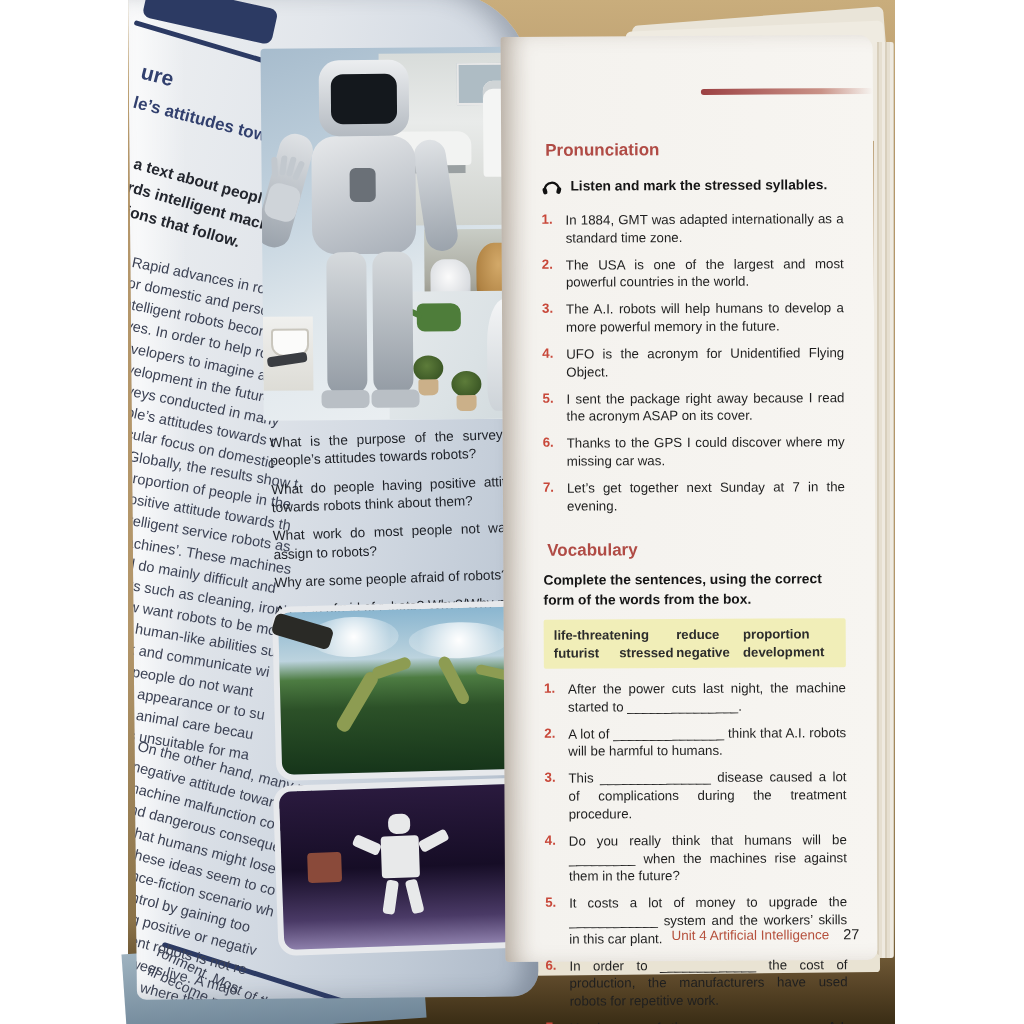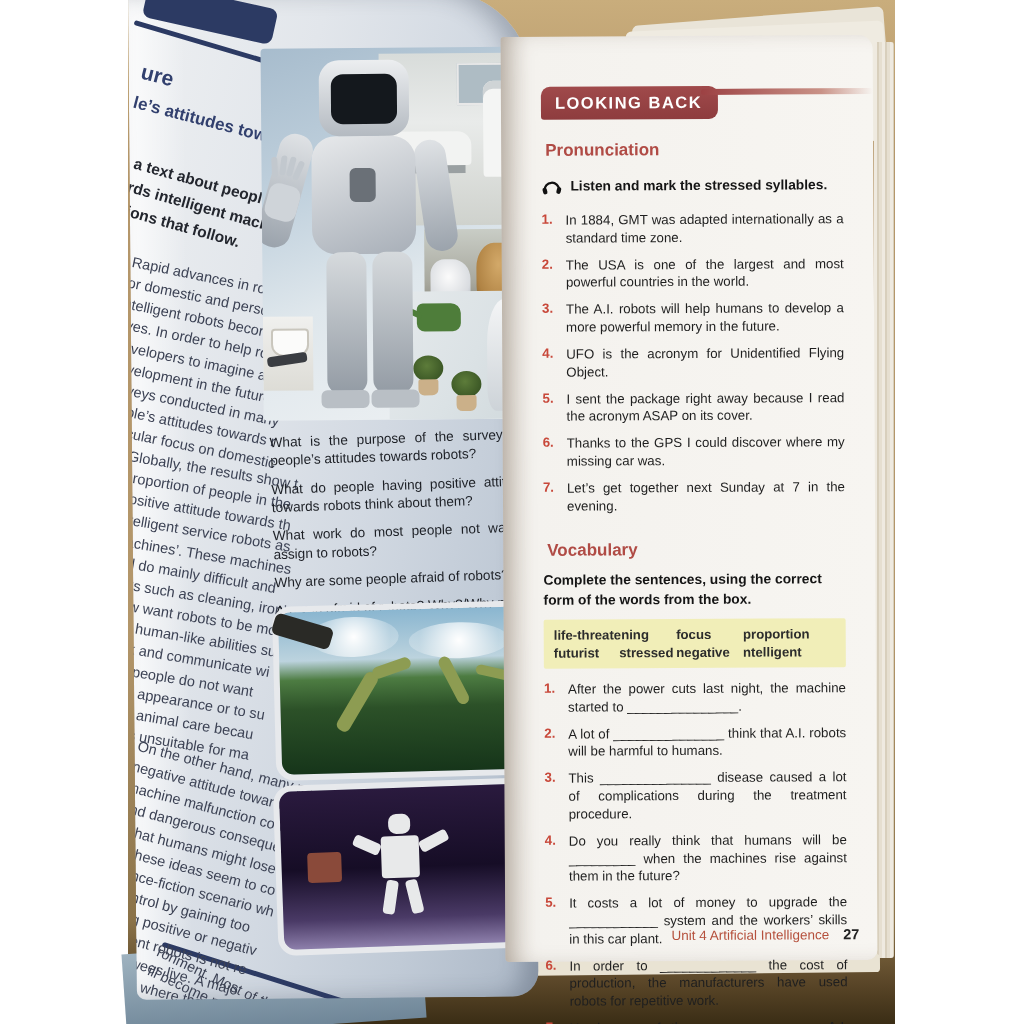--- a/index.html
+++ b/index.html
@@ -125,21 +125,21 @@
   .itxt{text-align:justify;line-height:1.34;}
 
   .instruction{font-weight:bold;color:#151515;font-size:13.8px;line-height:1.4;margin:10px 0 10px 0;}
   .wordbox{background:#f1eeb8;border-radius:2px;padding:8px 10px;display:grid;
     grid-template-columns:1.65fr .9fr 1.25fr;row-gap:3px;font-weight:bold;color:#2c2c2c;font-size:13.2px;}
   .wb-pair{display:flex;gap:20px;}
 
   .vlist{margin-top:12px;}
   .footer{position:absolute;right:18px;bottom:18px;display:flex;gap:14px;align-items:baseline;}
   .footer .unit{color:#b5503c;font-size:13.5px;}
-  .footer .pg{color:#222;font-weight:700;font-size:14.5px;}
+  .footer .pg{color:#222;font-weight:400;font-size:14.5px;}
 
   .cover-strip{position:absolute;left:-4px;top:944px;width:300px;height:84px;transform:rotate(-4deg);
     background:linear-gradient(180deg,#9fb3c0,#6f8698);}
 </style>
 </head>
 <body>
 
 <div class="photo">
 
   <div class="sheet s2"></div>
@@ -285,21 +285,20 @@
       <div class="b-bot" style="left:102px;top:92px;width:12px;height:34px;transform:rotate(10deg);"></div>
       <div class="b-bot" style="left:126px;top:92px;width:12px;height:34px;transform:rotate(-12deg);"></div>
       <div class="b-bot" style="left:26px;top:62px;width:34px;height:30px;background:#8a4a3a;"></div>
     </div>
   </div>
 
   <div class="rpage">
     <div class="rcontent">
 
       <div class="banner-row">
-        <span class="banner">LOOKING BACK</span>
         <span class="banner-tail"></span>
       </div>
 
       <div class="sec-h">Pronunciation</div>
 
       <div class="listen">
         <span class="hp">
           <svg width="21" height="19" viewBox="0 0 24 22">
             <path d="M3.5 16 A 8.5 8.5 0 0 1 20.5 15" stroke="#111" stroke-width="2.6" fill="none"></path>
             <rect x="1.5" y="12.5" width="5" height="8" rx="2.4" fill="#111" transform="rotate(-14 4 16.5)"></rect>
@@ -339,28 +338,28 @@
           <span class="itxt">Let’s get together next Sunday at 7 in the evening.</span>
         </div>
       </div>
 
       <div class="sec-h" style="margin-top:26px;">Vocabulary</div>
 
       <div class="instruction">Complete the sentences, using the correct form of the words from the box.</div>
 
       <div class="wordbox">
         <span>life-threatening</span>
-        <span>focus</span>
+        <span>reduce</span>
         <span>proportion</span>
         <span class="wb-pair">
           <span>futurist</span>
           <span>stressed</span>
         </span>
         <span>negative</span>
-        <span>ntelligent</span>
+        <span>development</span>
       </div>
 
       <div class="olist vlist">
         <div class="item">
           <span class="num">1.</span>
           <span class="itxt">After the power cuts last night, the machine started to _______________.</span>
         </div>
         <div class="item">
           <span class="num">2.</span>
           <span class="itxt">A lot of _______________ think that A.I. robots will be harmful to humans.</span>

